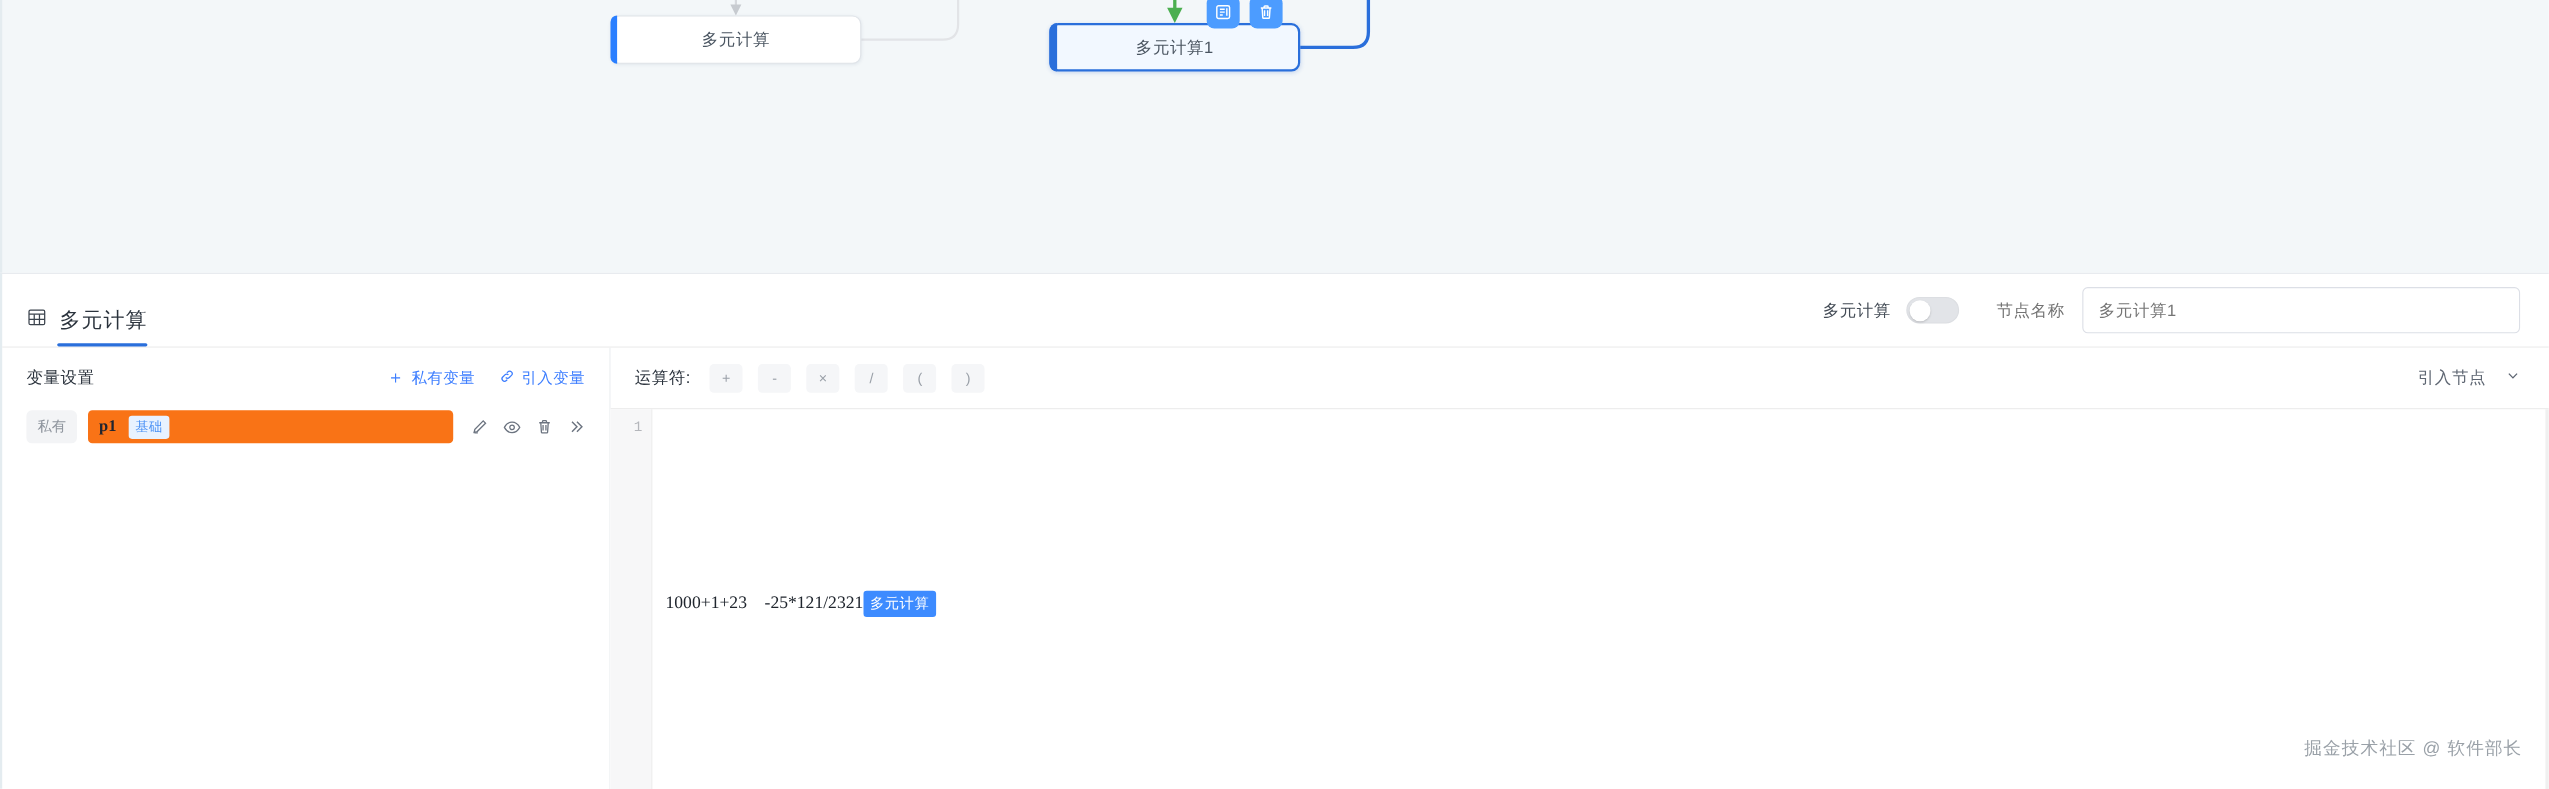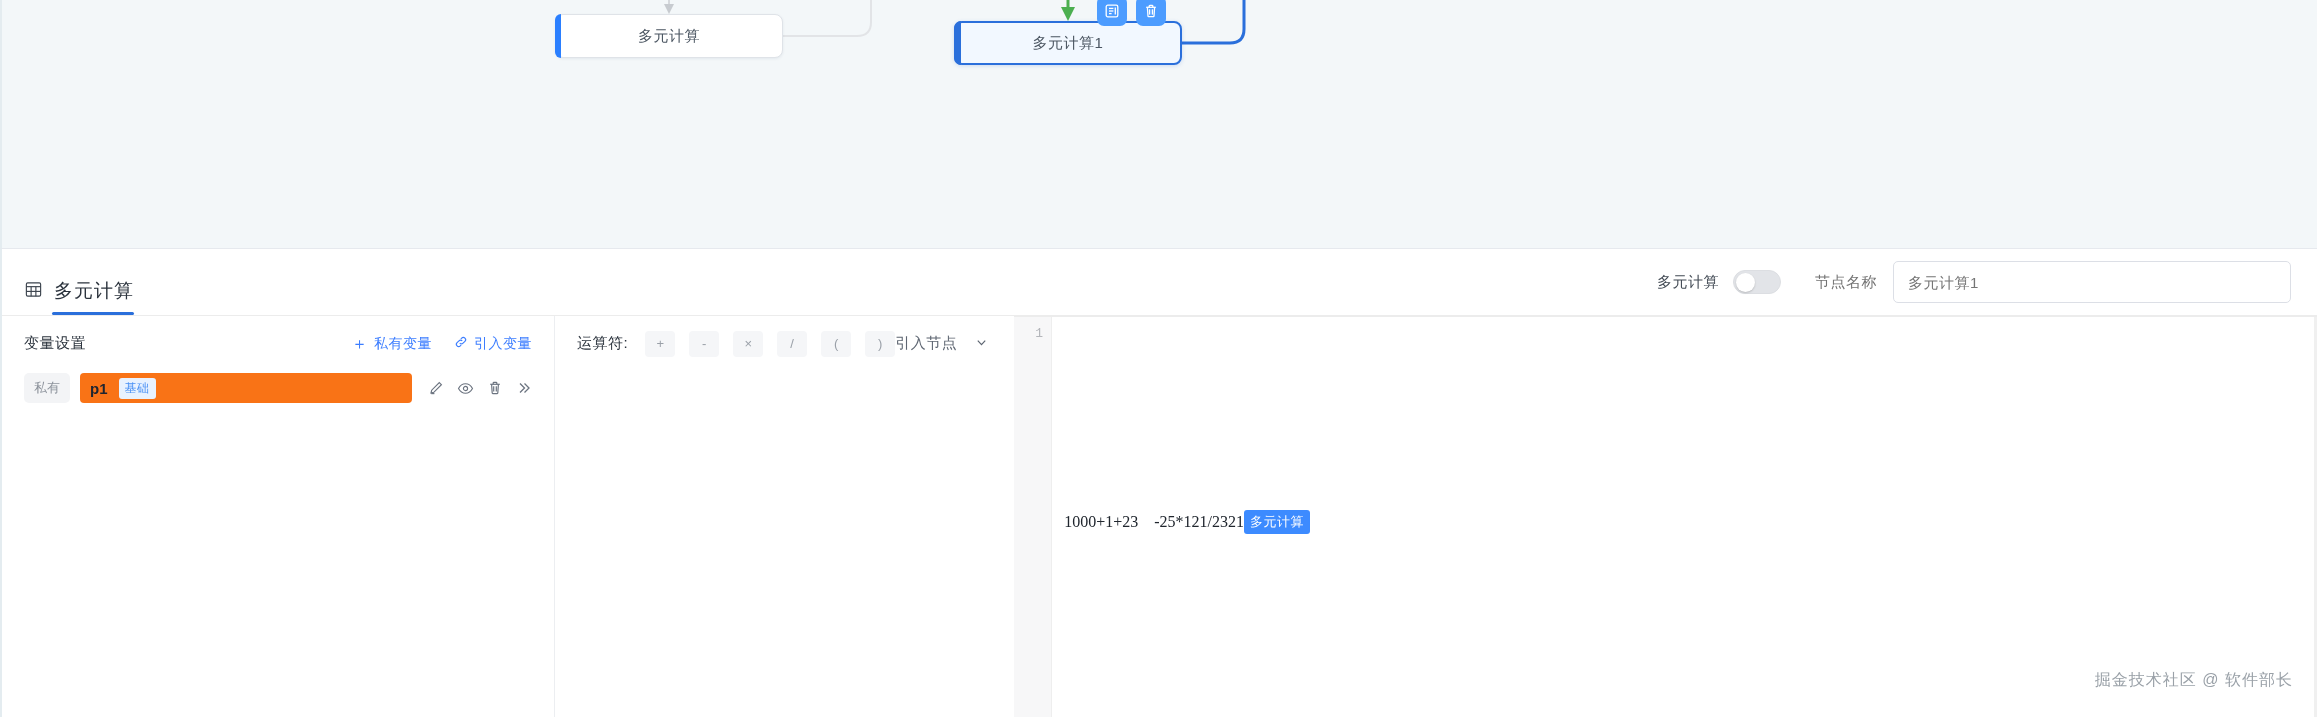--- a/index.html
+++ b/index.html
@@ -136,20 +136,21 @@
   .lc-act {
     display: flex; align-items: center; gap: 6px;
     color: #3d7eff; font-size: 14px; cursor: pointer; letter-spacing: 0.5px;
   }
   .lc-act .plus { font-size: 16px; line-height: 1; }
 
   .var-row {
     margin: 0 22px;
     display: flex; align-items: center; gap: 10px;
     height: 34px;
+    font-family: Liberation Serif, serif;
   }
   .tag-private {
     width: 46px; height: 30px;
     background: #f3f4f6; border-radius: 5px;
     display: flex; align-items: center; justify-content: center;
     font-size: 13px; color: #8e949d;
     flex: none;
   }
   .var-field {
     flex: 1; height: 30px;
@@ -160,21 +161,21 @@
   .var-name { font-size: 15px; color: #1f2530; font-weight: bold; }
   .tag-basic {
     background: #e8f2ff; color: #4a91f5;
     font-size: 12px; border-radius: 3px;
     padding: 2px 6px; letter-spacing: 0.5px;
   }
   .var-icons { display: flex; align-items: center; gap: 13px; padding-left: 6px; }
   .var-icons .ic { cursor: pointer; color: #6c7480; display: flex; }
 
   
-  .right-col { flex: 1; display: flex; flex-direction: row; min-width: 0; }
+  .right-col { flex: 1; display: flex; flex-direction: column; min-width: 0; }
   .rc-head {
     height: 55px; display: flex; align-items: center;
     padding: 0 26px 0 22px;
   }
   .op-label { font-size: 15px; color: #2b333d; letter-spacing: 0.5px; }
   .op-buttons { display: flex; gap: 14px; margin-left: 17px; }
   .op-btn {
     width: 30px; height: 26px;
     background: #f5f6f8; border-radius: 4px;
     display: flex; align-items: center; justify-content: center;

